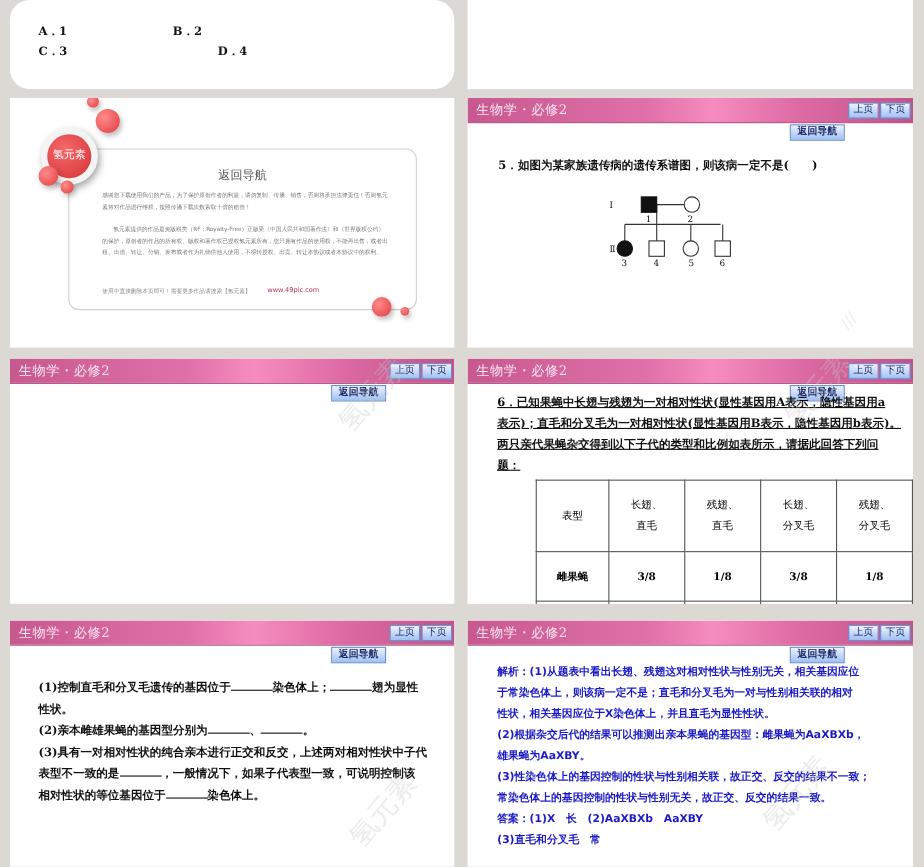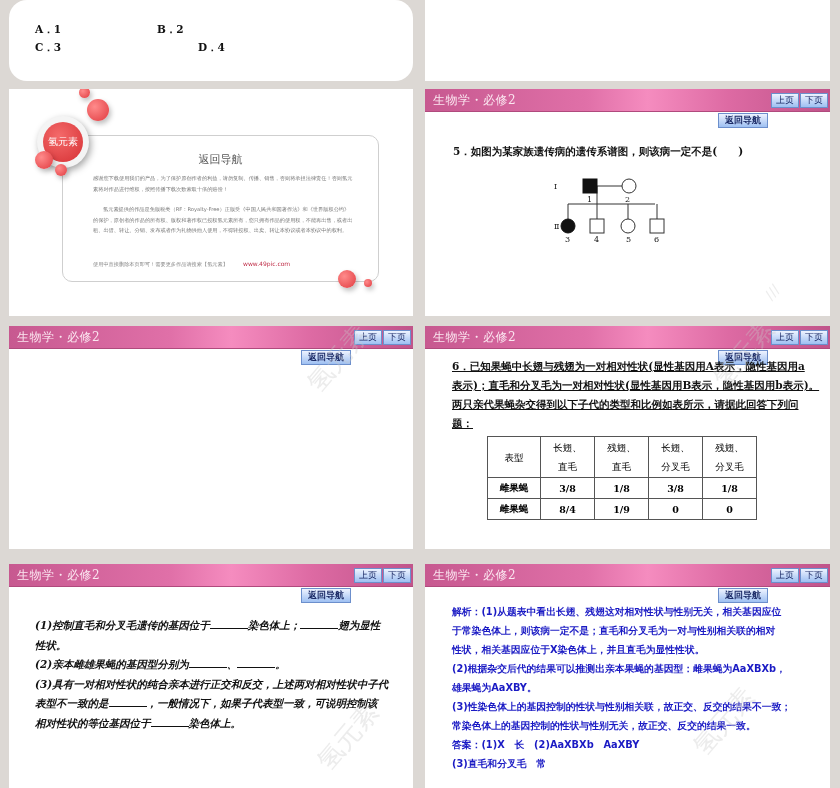--- a/index.html
+++ b/index.html
@@ -23,21 +23,21 @@
          background:linear-gradient(#eef3ff,#9ec0f2); border:1px solid #6c8fcc; text-align:center; line-height:13px; }
   .nav.home { right:62px; width:48px;margin-top:20px; }
   .nav.prev { right:31px; width:26px; font-weight:normal; }
   .nav.next { right:2px;  width:26px; font-weight:normal; }
 
   .txt { position:absolute; font-size:10.5px; color:#111; font-weight:bold; line-height:21px; }
   .blue { color:#1a1ac4; }
   .blank { display:inline-block; width:38px; border-bottom:1px solid #111; height:10px; vertical-align:baseline; }
 
   table.ft { border-collapse:collapse; position:absolute; left:62px; top:110px; font-size:9.5px; }
-  table.ft td { border:1px solid #555; text-align:center; padding:0; width:53px; }
+  table.ft td { border:1px solid #555; text-align:center; padding:12px; width:53px; }
   table.ft td.first { width:52px; }
   table.ft tr.h td { height:40px; font-weight:normal; line-height:19px; }
   table.ft tr.r td { height:20px; font-weight:bold; }
 
   .wm { position:absolute; color:rgba(200,200,200,0.35); font-size:26px; transform:rotate(-50deg); font-family:"DejaVu Sans",sans-serif; }
 
   
   .cp-card { position:absolute; left:53px; top:46px; width:315px; height:145px; border:1px solid #cfcfcf; border-radius:10px; background:#fff; }
   .cp-title { position:absolute; left:0; right:0; top:16px; text-align:center; font-size:11px; color:#555; font-family:"DejaVu Sans",sans-serif; }
   .cp-p { position:absolute; left:30px; width:260px; font-size:5.2px; color:#777; line-height:10.5px; font-family:"DejaVu Sans",sans-serif; }
@@ -170,21 +170,21 @@
   <div class="wm" style="left:280px;top:10px;">氢元素</div>
 </div>
 
 <div class="slide s7">
   <div class="hdr">
     <span class="hdr-title">生物学・必修2</span>
     <div class="nav home">返回导航</div>
     <div class="nav prev">上页</div>
     <div class="nav next">下页</div>
   </div>
-  <div class="txt" style="left:26px;top:52px;line-height:19.5px;width:370px;font-style:italic;">
+  <div class="txt" style="left:26px;top:52px;line-height:19.5px;width:370px;">
     <div>
       <span>(1)控制直毛和分叉毛遗传的基因位于</span><span class="blank"></span><span>染色体上；</span><span class="blank"></span><span>翅为显性</span>
     </div>
     <div>性状。</div>
     <div>
       <span>(2)亲本雌雄果蝇的基因型分别为</span><span class="blank"></span><span>、</span><span class="blank"></span><span>。</span>
     </div>
     <div>(3)具有一对相对性状的纯合亲本进行正交和反交，上述两对相对性状中子代</div>
     <div>
       <span>表型不一致的是</span><span class="blank"></span><span>，一般情况下，如果子代表型一致，可说明控制该</span>

